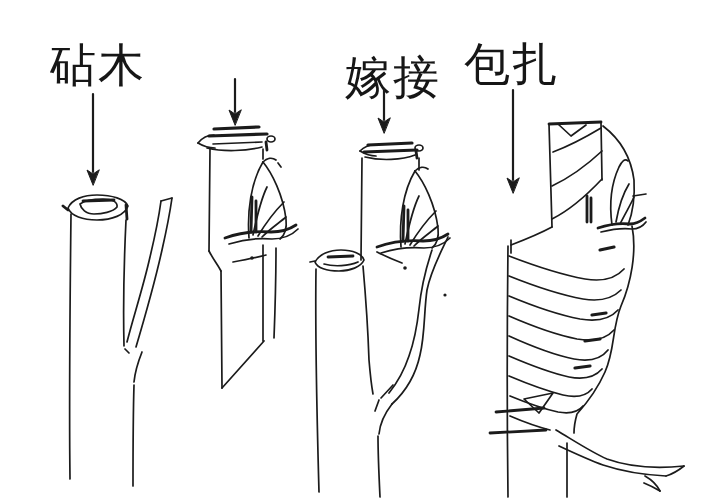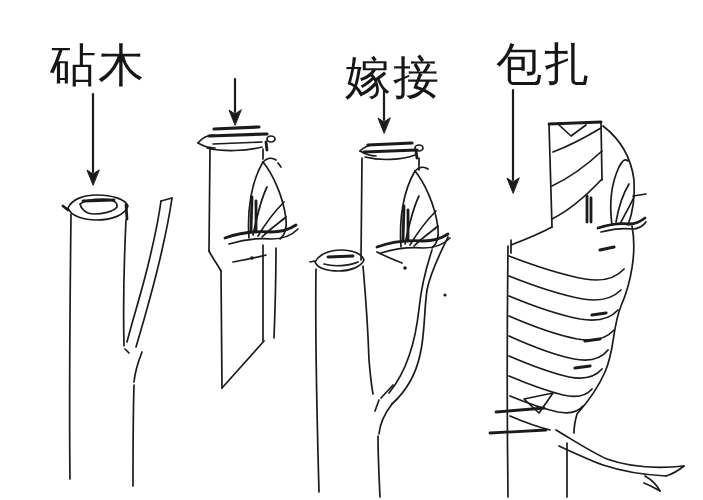--- a/index.html
+++ b/index.html
@@ -15,21 +15,21 @@
     font-size:46px;
     line-height:1;
     color:#161616;
     letter-spacing:2px;
     white-space:nowrap;
     user-select:none;
   }
   .lbl-1{left:50px;top:43px;}
   .lbl-2{left:201px;top:35px;}
   .lbl-3{left:345px;top:44px;margin-top:11px;}
-  .lbl-4{left:496px;top:42px;text-align:right;}
+  .lbl-4{left:464px;top:42px;text-align:right;}
   svg.sketch{position:absolute;left:0;top:0;}
   svg.sketch path, svg.sketch ellipse{
     fill:none;stroke:#1b1b1b;stroke-width:1.7;
     stroke-linecap:round;stroke-linejoin:round;
   }
   svg.sketch .b{stroke-width:2.8;}
   svg.sketch .bb{stroke-width:3.2;}
   svg.sketch .sh{stroke-width:2.2;}
   svg.sketch .ah{fill:#1b1b1b;stroke:#1b1b1b;stroke-width:1;}
   svg.sketch .dot{fill:#1b1b1b;stroke:none;}

